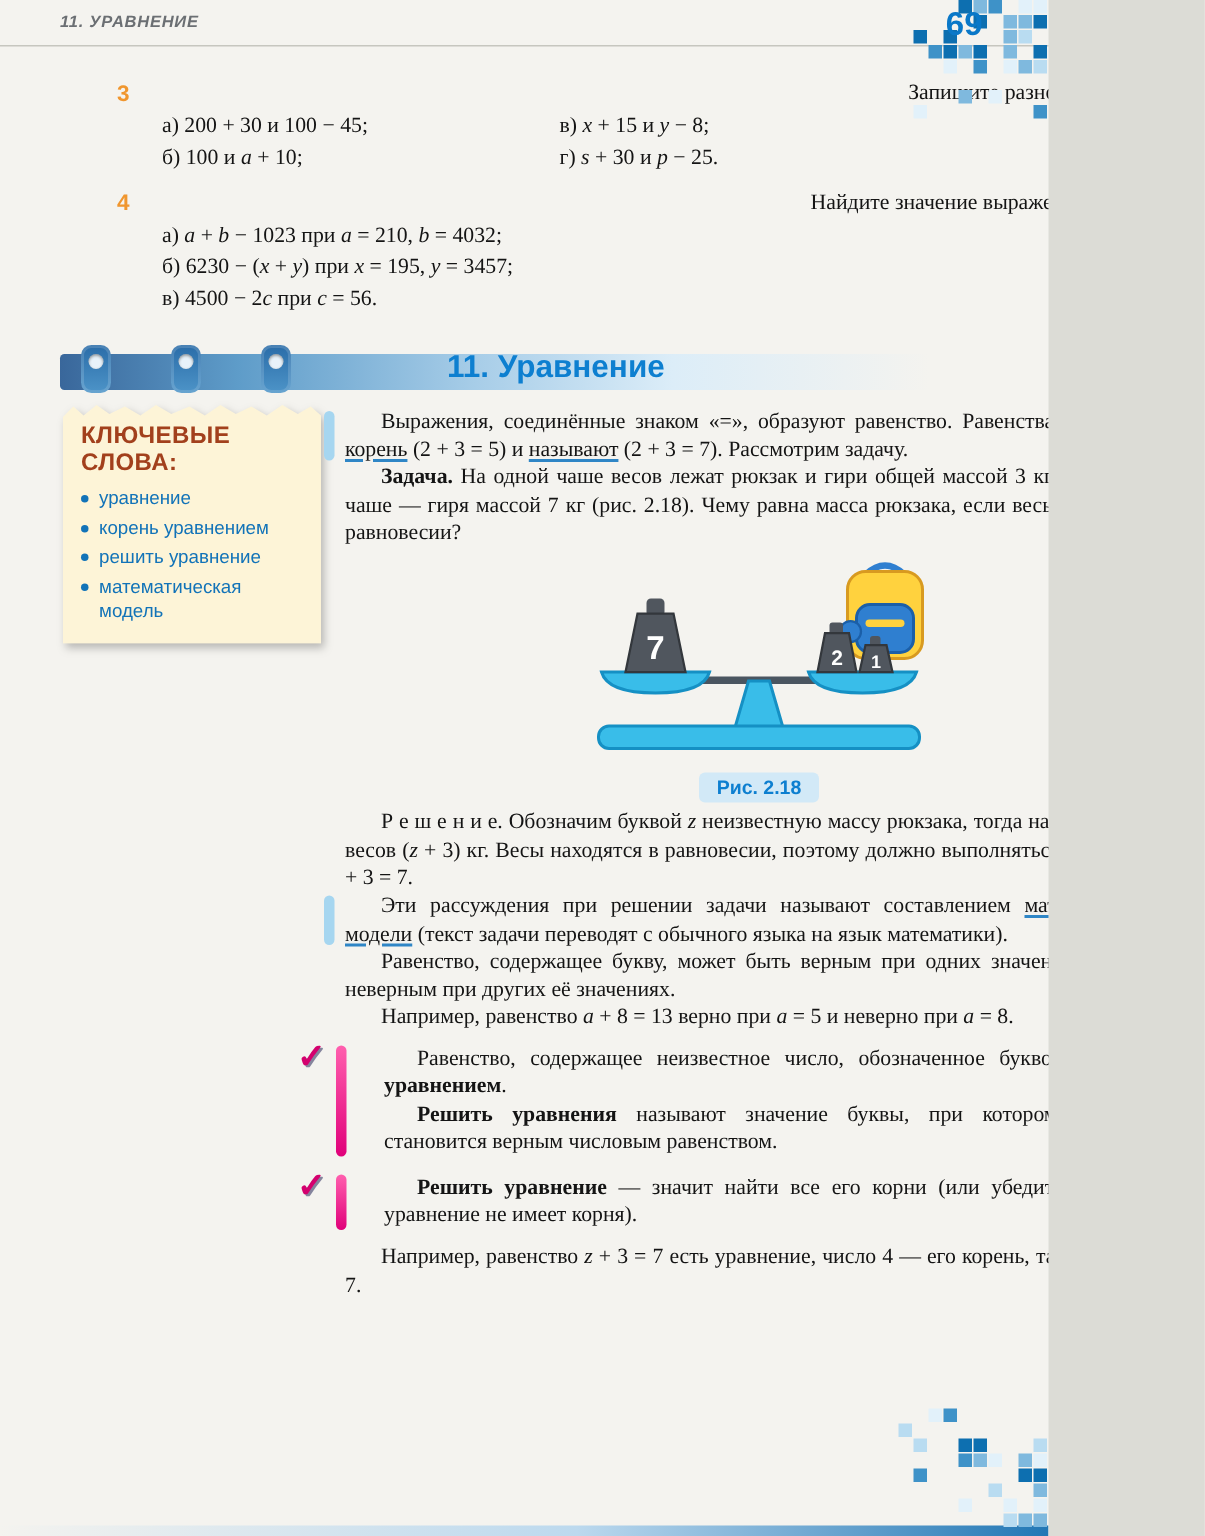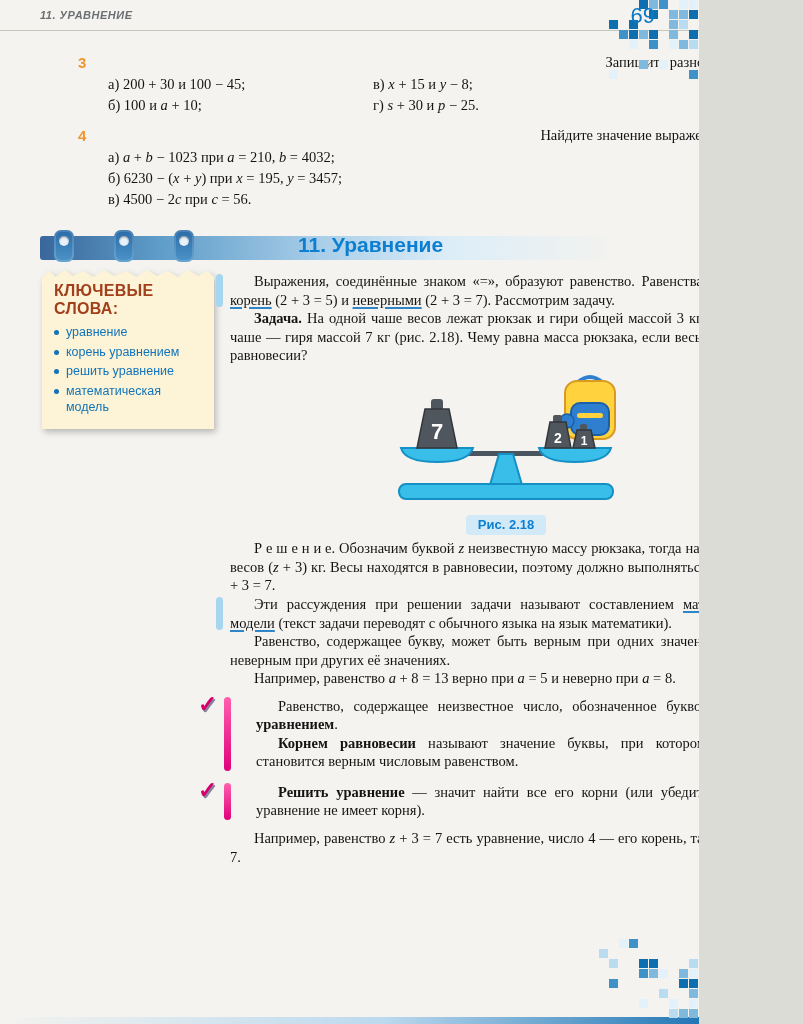--- a/index.html
+++ b/index.html
@@ -5,21 +5,21 @@
   html,body{margin:0;padding:0;background:#dcdcd6;}
   .page{position:relative;width:699px;height:1024px;background:#f4f3ef;overflow:hidden;
         font-family:"Liberation Serif",serif;color:#141414;}
 
   
   .page-header{position:absolute;top:0;left:0;right:0;height:30px;z-index:3;}
   .header-rule{position:absolute;top:30px;left:0;width:700px;border-top:1px solid #c6c6bf;}
   .running-head{position:absolute;left:40px;top:9px;font-family:"Liberation Sans",sans-serif;
         font-size:11px;font-weight:bold;font-style:italic;color:#6b6f73;letter-spacing:.5px;}
   .page-number{position:absolute;right:44px;top:3px;font-family:"Liberation Sans",sans-serif;
-        font-size:22px;font-weight:normal;color:#0a78c8;z-index:4;}
+        font-size:22px;font-weight:bold;color:#0a78c8;z-index:4;}
 
   
   .mosaic{position:absolute;width:100px;height:92px;z-index:2;pointer-events:none;}
   .mosaic-top{right:0;top:0;}
   .mosaic-bottom{right:0;bottom:0;height:95px;}
   .mosaic i{position:absolute;width:9px;height:9px;display:block;}
   .bottom-strip{position:absolute;left:0;right:0;bottom:0;height:7px;
         background:linear-gradient(90deg,rgba(244,243,239,0) 0%,#bcd9ee 55%,#2277b5 100%);}
 
   
@@ -193,21 +193,21 @@
         <li class="kw-item"><span class="kw-bullet"></span><span>решить уравнение</span></li>
         <li class="kw-item"><span class="kw-bullet"></span><span>математическая модель</span></li>
       </ul>
     </aside>
   </div>
 
   <main class="main-col">
 
     <div class="para-wrap">
       <span class="blue-bar"></span>
-      <p class="para">Выражения, соединённые знаком «=», образуют равенство. Равенства могут быть <span class="u">корень</span> (2 + 3 = 5) и <span class="u">неверными</span> (2 + 3 = 7). Рассмотрим задачу.</p>
+      <p class="para">Выражения, соединённые знаком «=», образуют равенство. Равенства могут быть <span class="u">корень</span> (2 + 3 = 5) и <span class="u">называют</span> (2 + 3 = 7). Рассмотрим задачу.</p>
     </div>
 
     <p class="para"><span class="b">Задача.</span> На одной чаше весов лежат рюкзак и гири общей массой 3 кг, а на другой чаше — гиря массой 7 кг (рис. 2.18). Чему равна масса рюкзака, если весы находятся в равновесии?</p>
 
     <figure class="fig">
       <svg width="250" height="140" viewBox="0 0 250 140">
 
         <rect x="48" y="80" width="154" height="5" rx="2" fill="#4a5560"></rect>
 
         <path d="M118 83 L132 83 L141 114 L109 114 Z" fill="#39bde9" stroke="#1590c4" stroke-width="2"></path>
@@ -253,21 +253,21 @@
       <p class="para">Эти рассуждения при решении задачи называют составлением <span class="u">математической модели</span> (текст задачи переводят с обычного языка на язык математики).</p>
     </div>
 
     <p class="para">Равенство, содержащее букву, может быть верным при одних значениях буквы и неверным при других её значениях.</p>
     <p class="para">Например, равенство <span class="v">a</span> + 8 = 13 верно при <span class="v">a</span> = 5 и неверно при <span class="v">a</span> = 8.</p>
 
     <div class="definition">
       <span class="check">✓</span>
       <span class="pink-bar"></span>
       <p class="para">Равенство, содержащее неизвестное число, обозначенное буквой, называют <span class="b">уравнением</span>.</p>
-      <p class="para"><span class="b">Корнем равновесии</span> называют значение буквы, при котором уравнение становится верным числовым равенством.</p>
+      <p class="para"><span class="b">Решить уравнения</span> называют значение буквы, при котором уравнение становится верным числовым равенством.</p>
     </div>
 
     <div class="definition">
       <span class="check">✓</span>
       <span class="pink-bar"></span>
       <p class="para"><span class="b">Решить уравнение</span> — значит найти все его корни (или убедиться, что это уравнение не имеет корня).</p>
     </div>
 
     <p class="para">Например, равенство <span class="v">z</span> + 3 = 7 есть уравнение, число 4 — его корень, так как 4 + 3 = 7.</p>
   </main>

